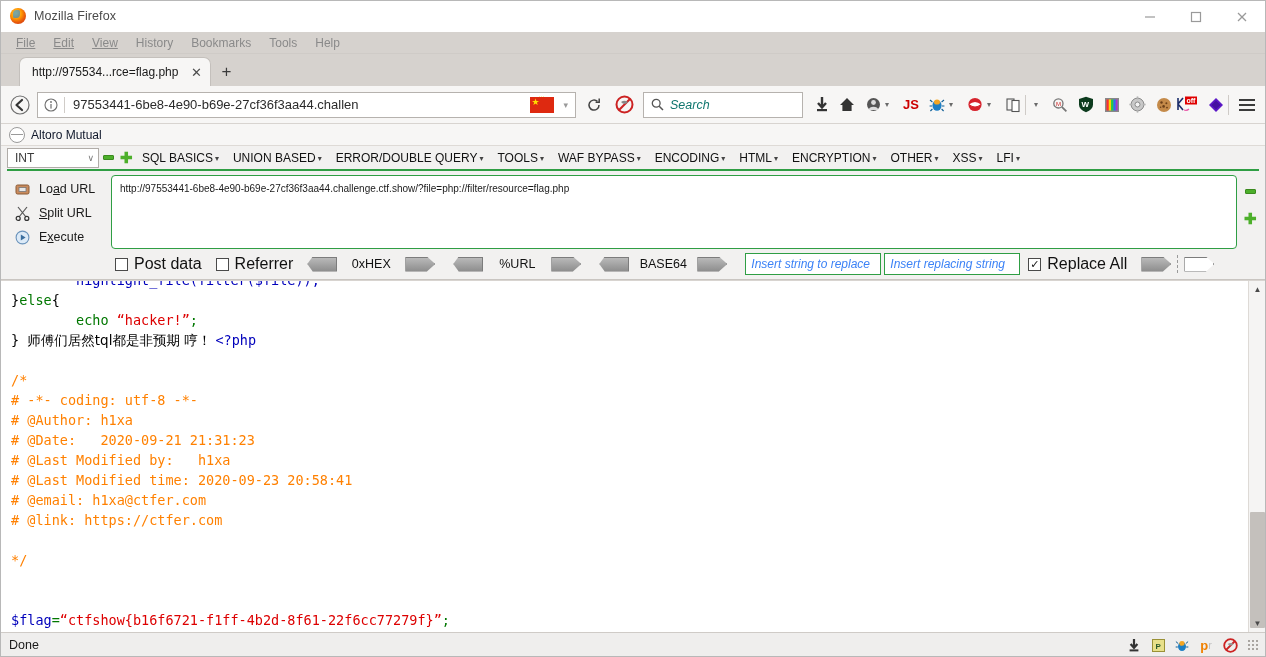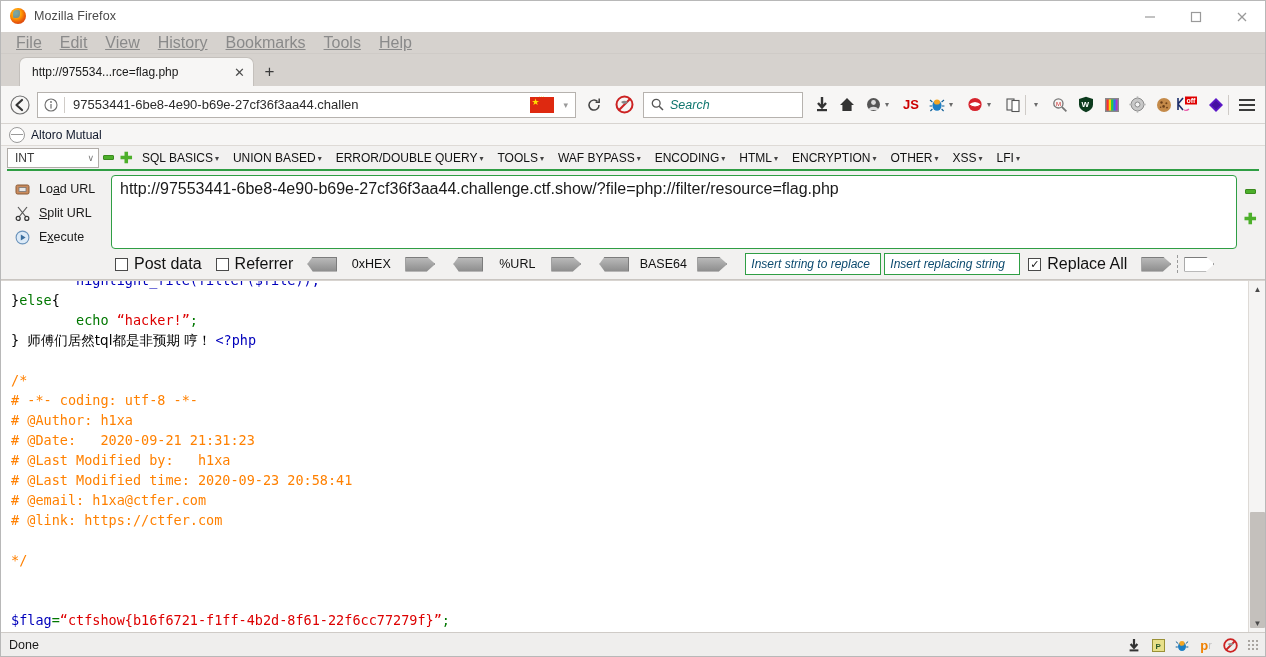--- a/index.html
+++ b/index.html
@@ -49,44 +49,42 @@
 
   
   .menubar {
     height: 22px; min-height: 22px;
     background: #d6d2ce;
     display: flex; align-items: center;
     padding-left: 6px;
     border-bottom: 1px solid #cfcbc7;
   }
   .menu-item {
-    font-size: 16px; color: #8a8a8a;
+    font-size: 12px; color: #8a8a8a;
     padding: 2px 9px 2px 9px;
     white-space: nowrap;
-    text-decoration: underline;
   }
   .menu-item u { text-decoration: underline; }
 
   
   .tabstrip {
     height: 32px; min-height: 32px;
     background: #d6d2ce;
     display: flex; align-items: flex-end;
     padding-left: 18px;
     position: relative;
   }
   .tab {
     height: 29px; min-width: 180px;
     background: #f7f6f5;
     border-radius: 7px 7px 0 0;
     display: flex; align-items: center;
     padding: 0 6px 0 12px;
     border: 1px solid #c4c0bc; border-bottom: none;
     position: relative;
-    gap: 43px;
   }
   .tab-title {
     font-size: 12px; color: #1a1a1a;
     white-space: nowrap; overflow: hidden; text-overflow: ellipsis;
     max-width: 150px;
   }
   .tab-close {
     margin-left: 10px; width: 16px; height: 16px;
     display: flex; align-items: center; justify-content: center;
     color: #4d4d4d; font-size: 13px; line-height: 1;
@@ -221,21 +219,21 @@
   .hb-action .ai { width: 18px; height: 18px; display:flex; align-items:center; justify-content:center; flex:0 0 auto; }
   .hb-action .al { font-size: 12.5px; color: #1a1a1a; }
   .hb-action .al u { text-decoration: underline; }
   .hb-urlarea {
     flex: 1 1 auto;
     border: 1px solid #2f9e44;
     border-radius: 4px;
     background: #ffffff;
     min-height: 72px;
     padding: 5px 8px;
-    font-size: 16px; color: #1a1a1a;
+    font-size: 10px; color: #1a1a1a;
     line-height: 16px;
     word-break: break-all;
     margin-right: 4px;
   }
   .hb-pm { width: 18px; flex:0 0 auto; display:flex; flex-direction:column; align-items:center; gap:8px; padding-top: 6px; }
 
   .hb-row3 {
     height: 30px; display: flex; align-items: center; gap: 0; padding-left: 108px;
   }
   .hb-check { display:flex; align-items:center; gap:6px; margin-right: 14px; flex:0 0 auto;}
@@ -251,21 +249,21 @@
     border: 1px solid #7c7c7c;
   }
   .chev-l { clip-path: polygon(100% 0, 100% 100%, 18% 100%, 0 50%, 18% 0); }
   .chev-r { clip-path: polygon(0 0, 72% 0, 100% 50%, 72% 100%, 0 100%); }
   .chev-o { background: #ffffff; border:1px solid #7c7c7c; }
   .enc-group { display:flex; align-items:center; gap:10px; margin-right: 18px; flex:0 0 auto; }
   .enc-label { font-size:12.5px; color:#111; min-width:48px; text-align:center; }
   .hb-input {
     width: 136px; height: 22px; border: 1px solid #2f9e44; background:#fff;
     display:flex; align-items:center; padding-left:5px; flex:0 0 auto;
-    font-size: 12px; font-style: italic; color:#0c4a6e; overflow:hidden; white-space:nowrap;
+    font-size: 12px; font-style: italic; color:#3b82f6; overflow:hidden; white-space:nowrap;
   }
   .vdiv { width:1px; height:18px; border-left:1px dashed #9a9a9a; margin:0 6px; flex:0 0 auto; }
 
   
   .content {
     flex: 1 1 auto;
     background: #ffffff;
     position: relative;
     overflow: hidden;
     border-top: 1px solid #d8d4d0;

